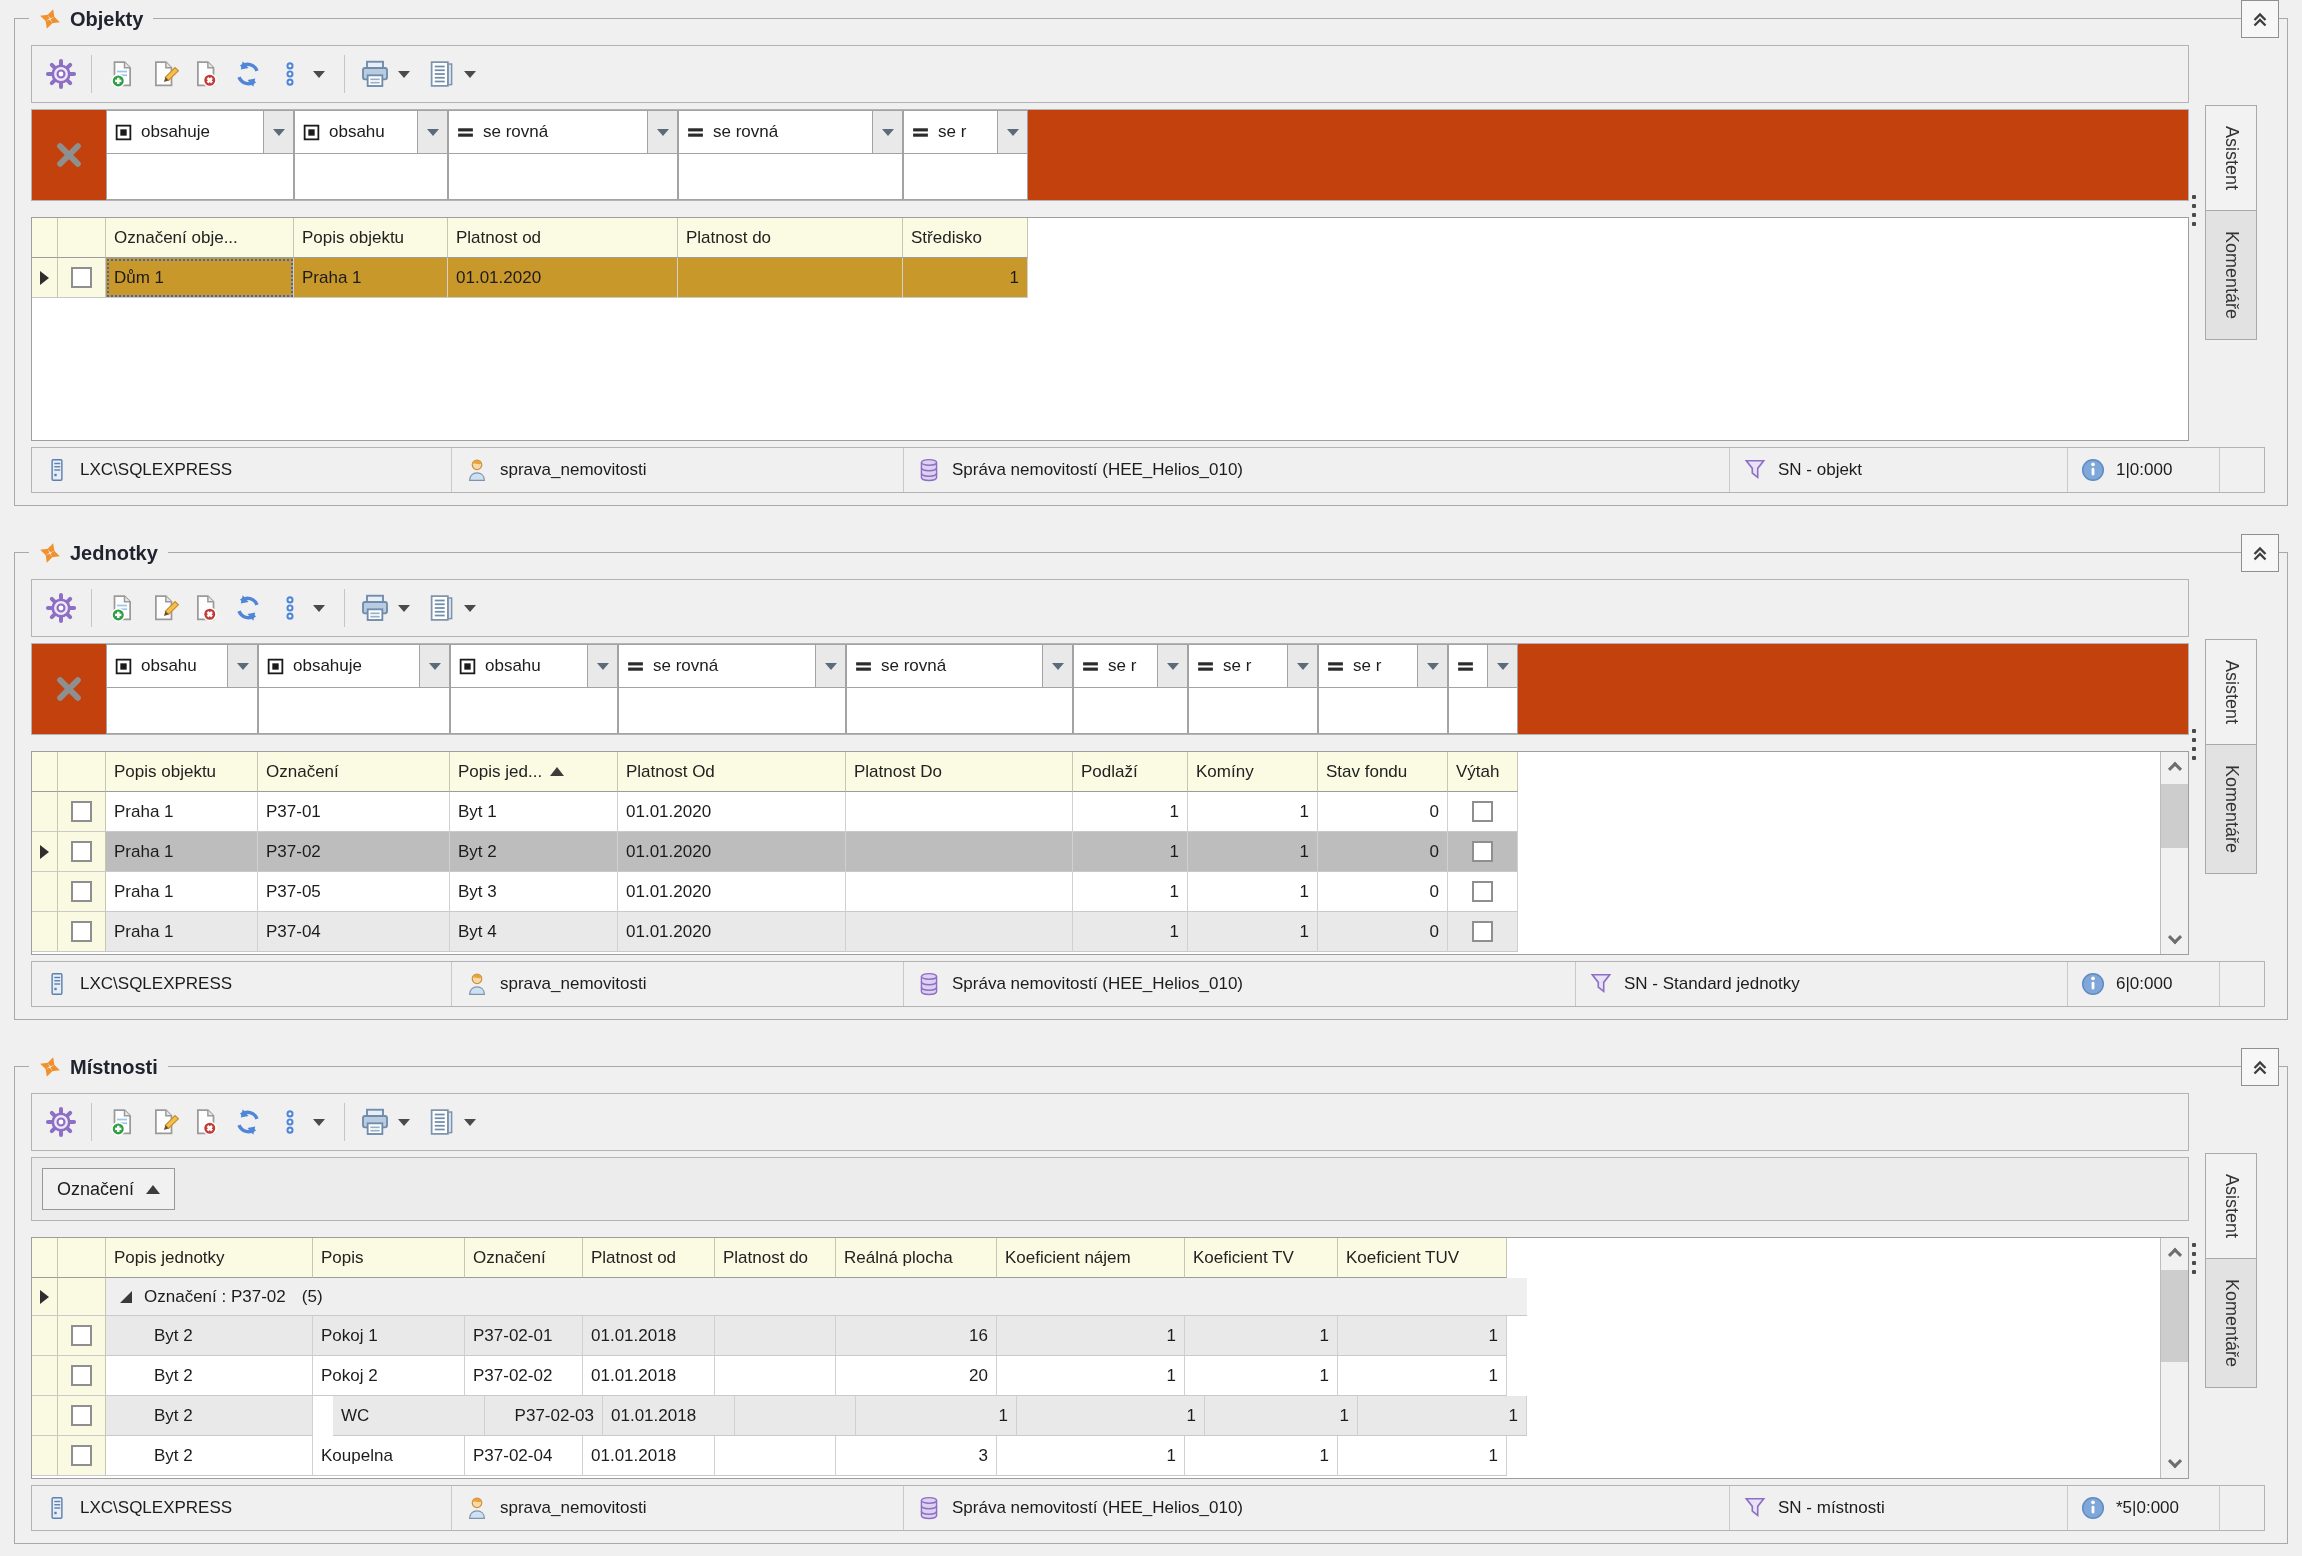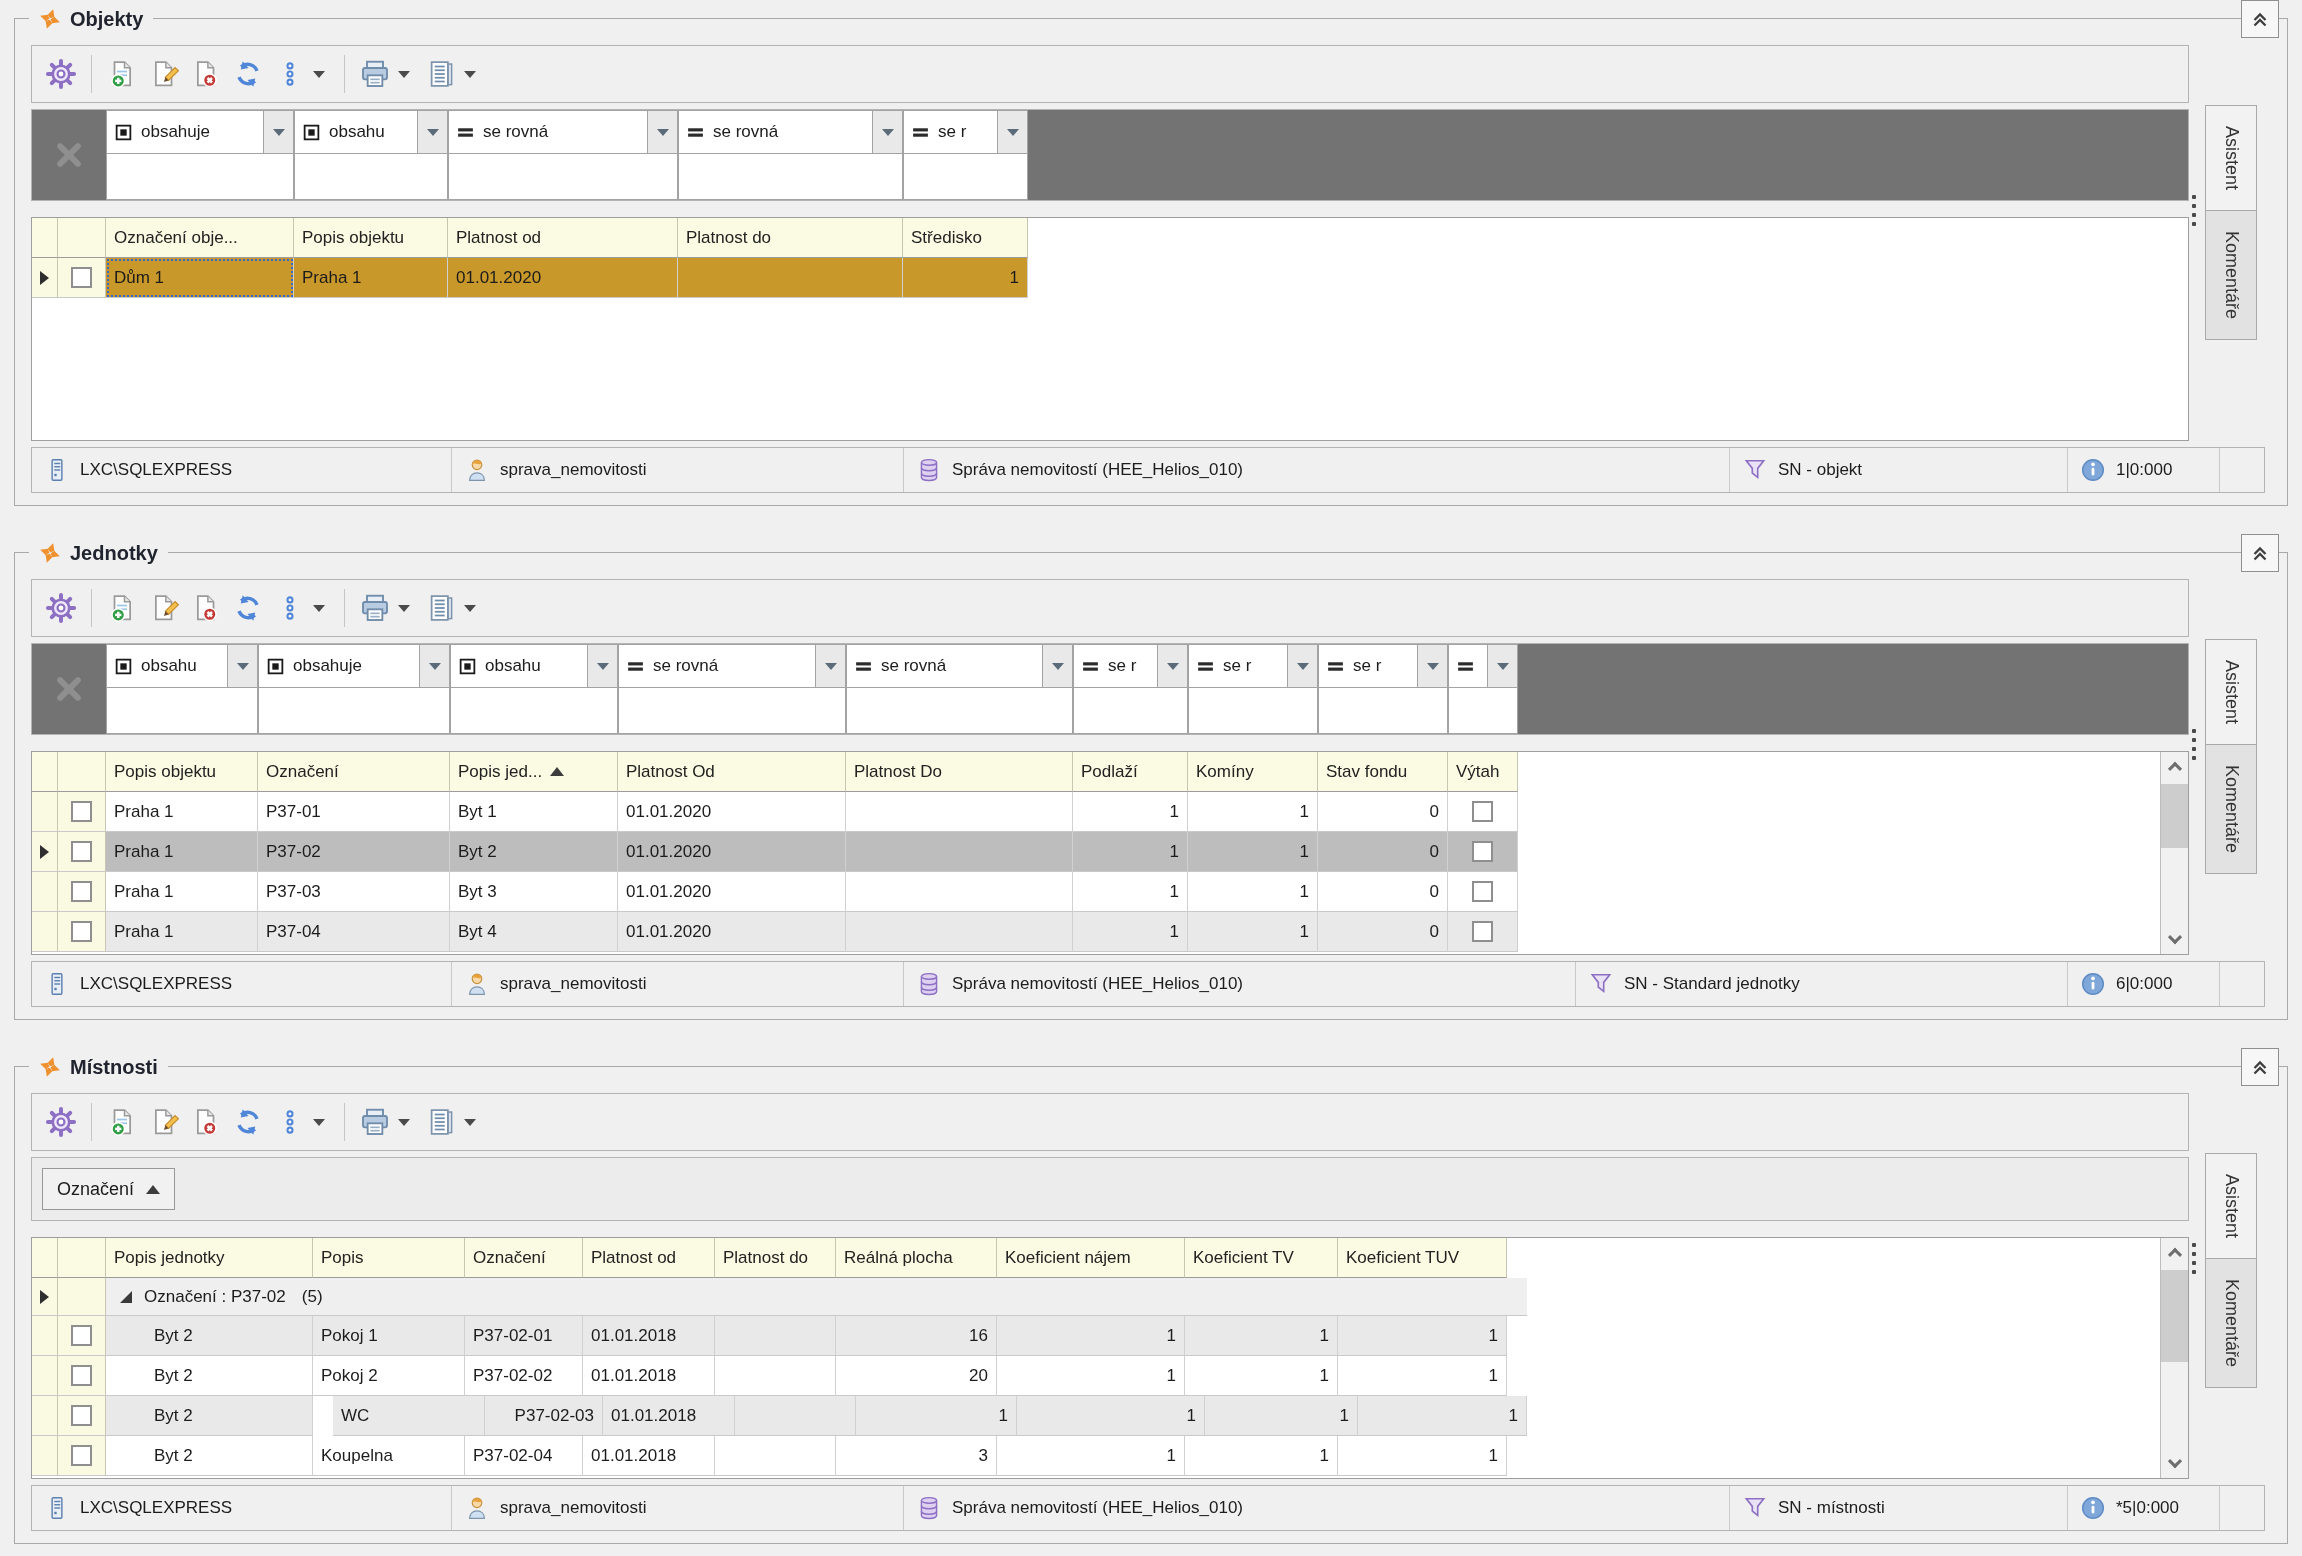--- a/index.html
+++ b/index.html
@@ -29,21 +29,21 @@
 
   
   .toolbar { height:58px; border:1px solid #b3b3b3; background:#f0f0f0;
              display:flex; align-items:center; padding:0 8px; }
   .tb-btn { width:42px; height:42px; display:flex; align-items:center; justify-content:center; }
   .tb-sep { width:1px; height:38px; background:#c6c6c6; margin:0 9px; }
   .tb-caret { width:0; height:0; border-left:6px solid transparent; border-right:6px solid transparent;
               border-top:7px solid #4a4a4a; margin:0 10px 0 2px; }
 
   
-  .filterbox { margin-top:6px; height:92px; border:1px solid #b3b3b3; background:#737373; display:flex; }
+  .filterbox { margin-top:6px; height:92px; border:1px solid #b3b3b3; background:#c2410c; display:flex; }
   .filter-x { width:74px; display:flex; align-items:center; justify-content:center; }
   .filter-cols { display:flex; flex-direction:column; }
   .op-row { display:flex; height:44px; }
   .input-row { display:flex; flex:1; }
   .op-cell { display:flex; height:100%; }
   .op-picker { flex:1; min-width:0; background:#fff; border:1px solid #a3a3a3;
                display:flex; align-items:center; gap:8px; padding:0 7px;
                overflow:hidden; white-space:nowrap; }
   .op-icon { flex:0 0 auto; }
   .op-arrow { width:30px; background:#e9e9e9; border:1px solid #a3a3a3; border-left:none;
@@ -832,21 +832,21 @@
               </div>
               <div class="grow">
                 <div class="gcell gut" style="width: 26px;"></div>
                 <div class="gcell gut" style="width: 48px;">
                   <div class="cbx"></div>
                 </div>
                 <div class="gcell" style="width: 152px;">
                   <span>Praha 1</span>
                 </div>
                 <div class="gcell" style="width: 192px;">
-                  <span>P37-03</span>
+                  <span>P37-05</span>
                 </div>
                 <div class="gcell" style="width: 168px;">
                   <span>Byt 3</span>
                 </div>
                 <div class="gcell" style="width: 228px;">
                   <span>01.01.2020</span>
                 </div>
                 <div class="gcell" style="width: 227px;">
                   <span></span>
                 </div>

